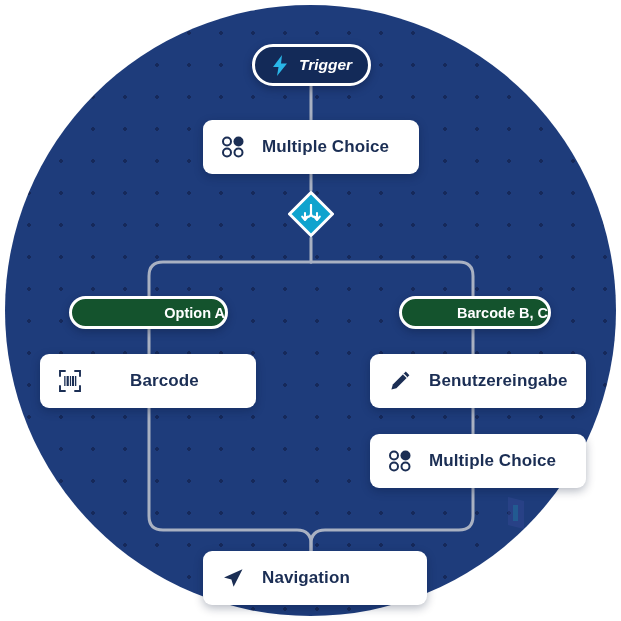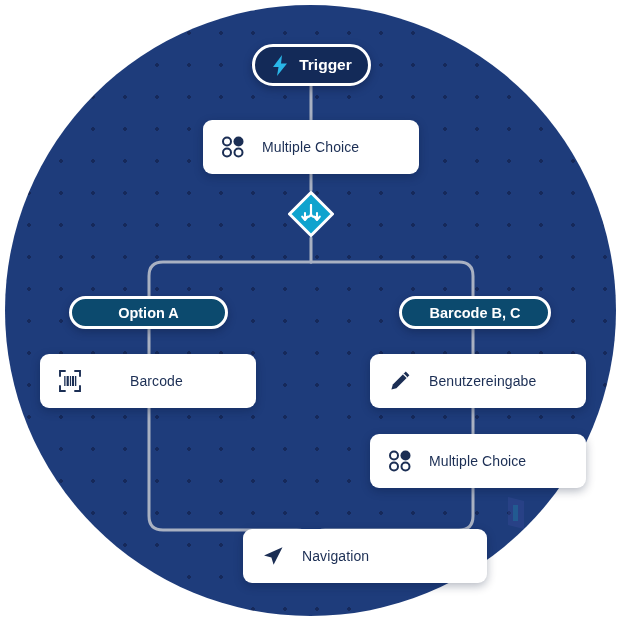--- a/index.html
+++ b/index.html
@@ -60,22 +60,22 @@
     display: flex;
     align-items: center;
     background: #ffffff;
     border-radius: 9px;
     box-shadow: 0 3px 10px rgba(8, 20, 50, 0.30);
     padding: 0 18px;
     gap: 17px;
   }
   .node .label {
     color: #1b2e54;
-    font-size: 14px;
-    font-weight: normal;
+    font-size: 17px;
+    font-weight: bold;
     letter-spacing: 0.1px;
     white-space: nowrap;
   }
   .node .ico {
     display: flex;
     align-items: center;
     justify-content: center;
     width: 24px;
     height: 24px;
     flex: 0 0 24px;
@@ -91,37 +91,38 @@
     gap: 10px;
     background: #132a58;
     border: 3px solid #ffffff;
     border-radius: 999px;
     box-shadow: 0 3px 9px rgba(5, 15, 40, 0.35);
   }
   .trigger .label {
     color: #ffffff;
     font-size: 15.5px;
     font-weight: bold;
+    font-style: italic;
   }
   .trigger .ico {
     display: flex;
     align-items: center;
     justify-content: center;
     width: 18px;
     height: 22px;
   }
 
   
   .option {
     position: absolute;
     box-sizing: border-box;
     display: flex;
     align-items: center;
-    justify-content: center;
-    background: #0c4a6e;
+    justify-content: flex-end;
+    background: #14532d;
     border: 3px solid #ffffff;
     border-radius: 999px;
     box-shadow: 0 3px 9px rgba(5, 15, 40, 0.30);
   }
   .option .label {
     color: #ffffff;
     font-size: 14.5px;
     font-weight: bold;
     white-space: nowrap;
   }
@@ -265,21 +266,21 @@
     <span class="label">Multiple Choice</span>
   </div>
 
   <div class="artifact" style="left:505px; top:495px; width:22px; height:40px;">
     <svg width="22" height="40" viewBox="0 0 22 40">
       <path d="M3 2 L19 6 L19 34 L3 30 Z" fill="#3f4fa0"></path>
       <path d="M8 10 L13 10 L13 26 L8 26 Z" fill="#2d9fc4"></path>
     </svg>
   </div>
 
-  <div class="node" style="left:203px; top:529px; width:244px; height:54px;margin-left:40px;">
+  <div class="node" style="left:203px; top:551px; width:224px; height:54px;">
     <span class="ico">
       <svg width="24" height="24" viewBox="0 0 24 24">
         <path d="M21.5 3.2 L3.0 11.6 L10.4 13.6 L12.6 20.8 Z" fill="#1b2e54"></path>
       </svg>
     </span>
     <span class="label">Navigation</span>
   </div>
 
 </div>
 

